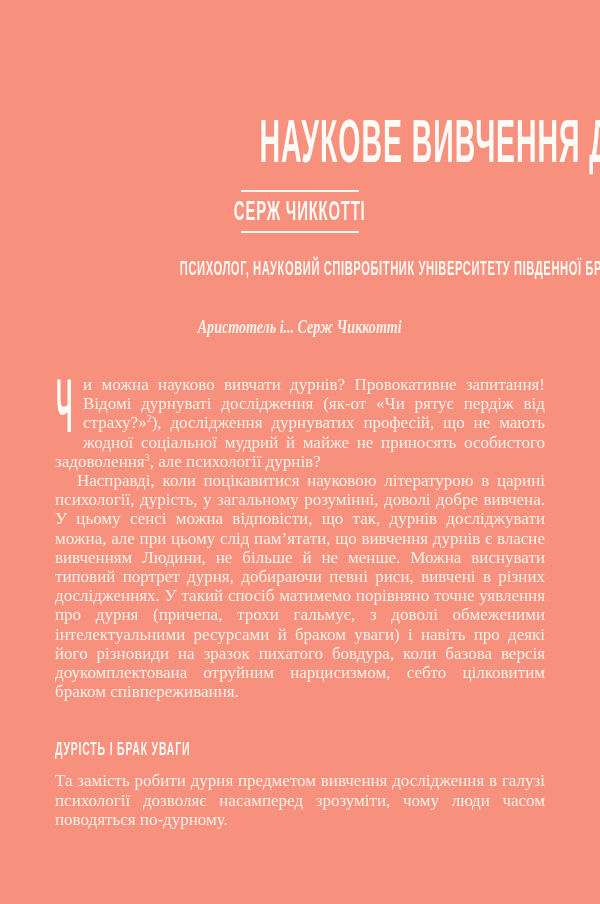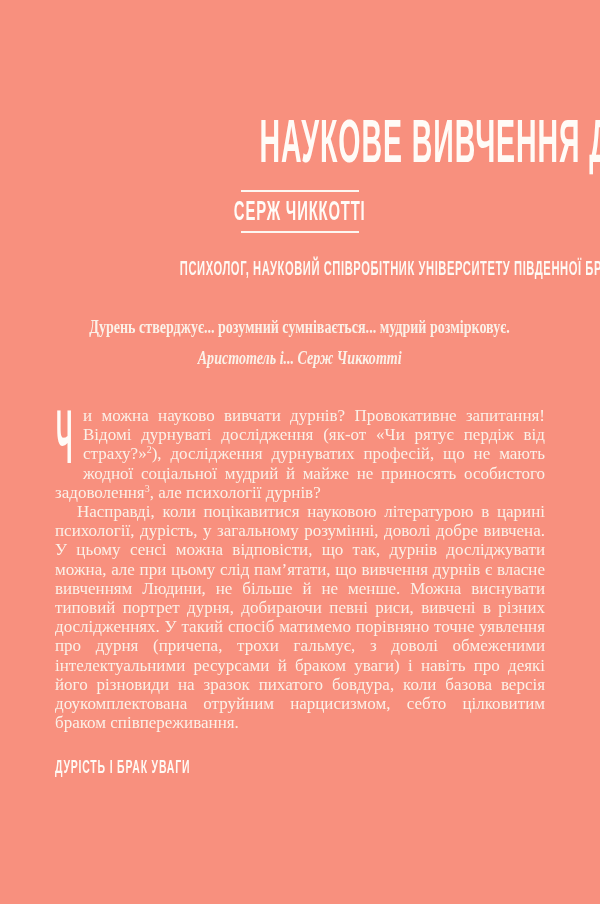--- a/index.html
+++ b/index.html
@@ -86,21 +86,21 @@
   .dropcap .dc {
     display:block;
     font-family:"Liberation Sans", sans-serif;
     font-weight:bold;
     font-size:76px; line-height:57px;
     transform:scaleX(0.31); transform-origin:0 50%;
     color:#FFFBF7;
   }
   sup.note { font-size:10px; line-height:0; vertical-align:6px; }
   .section {
-    margin:23px 0 14px 0;
+    margin:36px 0 14px 0;
     font-family:"Liberation Sans", sans-serif;
     font-weight:bold; text-align:left; height:20px;
   }
   .section .cx {
     display:inline-block;
     font-size:19px; line-height:20px; letter-spacing:1.5px;
     white-space:nowrap;
     transform:scaleX(0.55); transform-origin:left center;
     color:#FEF9F4;
   }
@@ -114,30 +114,30 @@
 
   <div class="author-block">
     <div class="rule"></div>
     <div class="author"><span class="cx">Серж Чиккотті</span></div>
     <div class="rule"></div>
   </div>
 
   <div class="subtitle"><span class="cx">ПСИХОЛОГ, НАУКОВИЙ СПІВРОБІТНИК УНІВЕРСИТЕТУ ПІВДЕННОЇ БРЕТАНІ</span></div>
 
   <div class="epigraph">
-    <p class="quote"><span class="quote-span">Дурень стверджує... розумний сумнівається... мудрий розмірковує.</span></p>
     <p class="attribution"><span class="attr-span">Аристотель і... Серж Чиккотті</span></p>
   </div>
 
   <div class="body-text">
 
     <p class="para"><span class="dropcap">
           <span class="dc">Ч</span>
         </span><span>и можна науково вивчати дурнів? Провокативне запитання! Відомі дурнуваті дослідження (як-от «Чи рятує пердіж від страху?»</span><sup class="note">2</sup><span>), дослідження дурнуватих професій, що не мають жодної соціальної мудрий й майже не приносять особистого задоволення</span><sup class="note">3</sup><span>, але психології дурнів?</span></p>
 
     <p class="para indent">Насправді, коли поцікавитися науковою літературою в царині психології, дурість, у загальному розумінні, доволі добре вивчена. У цьому сенсі можна відповісти, що так, дурнів досліджувати можна, але при цьому слід пам’ятати, що вивчення дурнів є власне вивченням Людини, не більше й не менше. Можна виснувати типовий портрет дурня, добираючи певні риси, вивчені в різних дослідженнях. У такий спосіб матимемо порівняно точне уявлення про дурня (причепа, трохи гальмує, з доволі обмеженими інтелектуальними ресурсами й браком уваги) і навіть про деякі його різновиди на зразок пихатого бовдура, коли базова версія доукомплектована отруйним нарцисизмом, себто цілковитим браком співпереживання.</p>
 
     <h2 class="section"><span class="cx">ДУРІСТЬ І БРАК УВАГИ</span></h2>
 
+    <p class="para">Та замість робити дурня предметом вивчення дослідження в галузі психології дозволяє насамперед зрозуміти, чому люди часом поводяться по-дурному.</p>
 
   </div>
 
 </div>
 
 </body></html>

